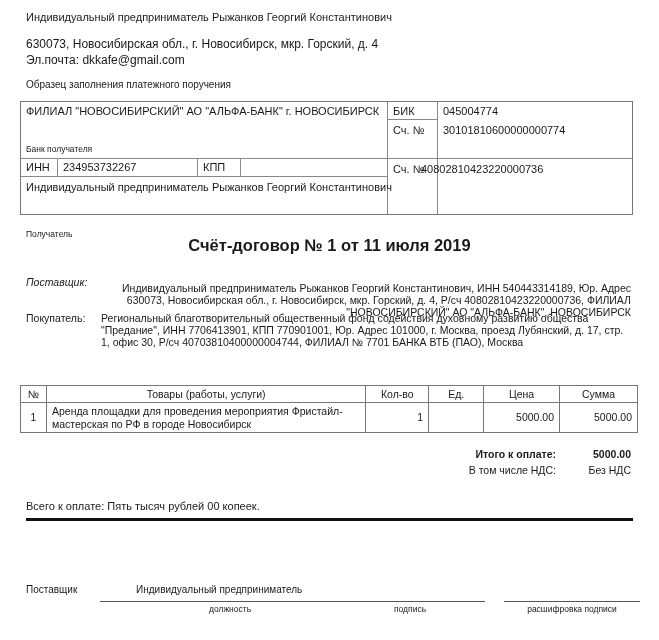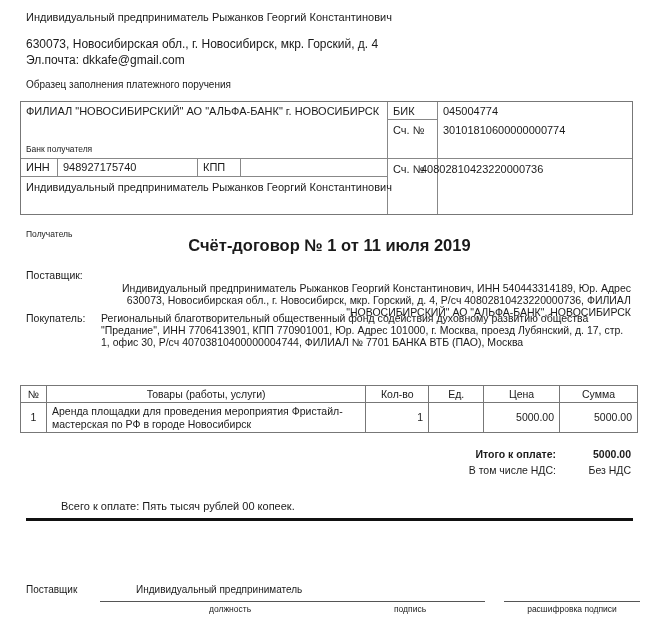--- a/index.html
+++ b/index.html
@@ -44,21 +44,21 @@
   table.items th, table.items td { border: 1px solid #777; padding: 0 5px; }
   table.items th { font-weight: normal; height: 16px; text-align: center; }
   table.items td { height: 29px; line-height: 12.5px; vertical-align: middle; }
   .num { text-align: right; }
 
   
   .totals-label { position: absolute; right: 103px; text-align: right; font-size: 10.5px; }
   .totals-value { position: absolute; right: 28px; text-align: right; font-size: 10.5px; }
   .bold { font-weight: bold; margin-left: 32px; }
 
-  #total-words { left: 26px; top: 500px; font-size: 11px; margin-left: 35px; }
+  #total-words { left: 26px; top: 500px; font-size: 11px; }
   .thick-line { position: absolute; left: 26px; top: 518px; width: 607px; height: 3px; background: #111; }
 
   
   #sig-role-label { left: 26px; top: 584px; font-size: 10px; }
   #sig-position { left: 136px; top: 584px; font-size: 10px; }
   .sig-line { position: absolute; top: 601px; height: 1px; background: #555; }
   .sig-caption { position: absolute; top: 604px; font-size: 8.5px; text-align: center; }
 </style>
 </head>
 <body>
@@ -76,38 +76,38 @@
   <div class="vline" style="left:176px; top:56px; height:18px;"></div>
   <div class="vline" style="left:219px; top:56px; height:18px;"></div>
 
   <div class="hline" style="left:366px; top:17px; width:50px;"></div>
   <div class="hline" style="left:0; top:56px; width:611px;"></div>
   <div class="hline" style="left:0; top:74px; width:366px;"></div>
 
   <div class="cell-text" style="left:5px; top:3px;">ФИЛИАЛ "НОВОСИБИРСКИЙ" АО "АЛЬФА-БАНК" г. НОВОСИБИРСК</div>
   <div class="cell-small" style="left:5px; top:42px;">Банк получателя</div>
   <div class="cell-text" style="left:5px; top:59px;">ИНН</div>
-  <div class="cell-text" style="left:42px; top:59px;">948927175740</div>
+  <div class="cell-text" style="left:42px; top:59px;">234953732267</div>
   <div class="cell-text" style="left:182px; top:59px;">КПП</div>
   <div class="cell-text" style="left:225px; top:59px;"></div>
   <div class="cell-text" style="left:5px; top:79px;">Индивидуальный предприниматель Рыжанков Георгий Константинович</div>
   <div class="cell-small" style="left:5px; top:87px;margin-top:40px;">Получатель</div>
 
   <div class="cell-text" style="left:372px; top:3px;">БИК</div>
   <div class="cell-text" style="left:372px; top:22px;">Сч. №</div>
   <div class="cell-text" style="left:372px; top:61px;">Сч. №</div>
 
   <div class="cell-text" style="left:422px; top:3px;">045004774</div>
   <div class="cell-text" style="left:422px; top:22px;">30101810600000000774</div>
   <div class="cell-text" style="left:400px; top:61px;">40802810423220000736</div>
 </div>
 
 <div class="abs" id="doc-title">Счёт-договор № 1 от 11 июля 2019</div>
 
-<div class="party-label" style="top:269px;">Поставщик:</div>
+<div class="party-label" style="top:276px;font-style:italic;">Поставщик:</div>
 <div class="party-text" style="top:282px;text-align:right;">Индивидуальный предприниматель Рыжанков Георгий Константинович, ИНН 540443314189, Юр. Адрес 630073, Новосибирская обл., г. Новосибирск, мкр. Горский, д. 4, Р/сч 40802810423220000736, ФИЛИАЛ "НОВОСИБИРСКИЙ" АО "АЛЬФА-БАНК", НОВОСИБИРСК</div>
 <div class="party-label" style="top:312px;">Покупатель:</div>
 <div class="party-text" style="top:312px;">Региональный благотворительный общественный фонд содействия духовному развитию общества "Предание", ИНН 7706413901, КПП 770901001, Юр. Адрес 101000, г. Москва, проезд Лубянский, д. 17, стр. 1, офис 30, Р/сч 40703810400000004744, ФИЛИАЛ № 7701 БАНКА ВТБ (ПАО), Москва</div>
 
 <table class="items">
   <colgroup>
     <col style="width:26px">
     <col style="width:320px">
     <col style="width:63px">
     <col style="width:55px">

